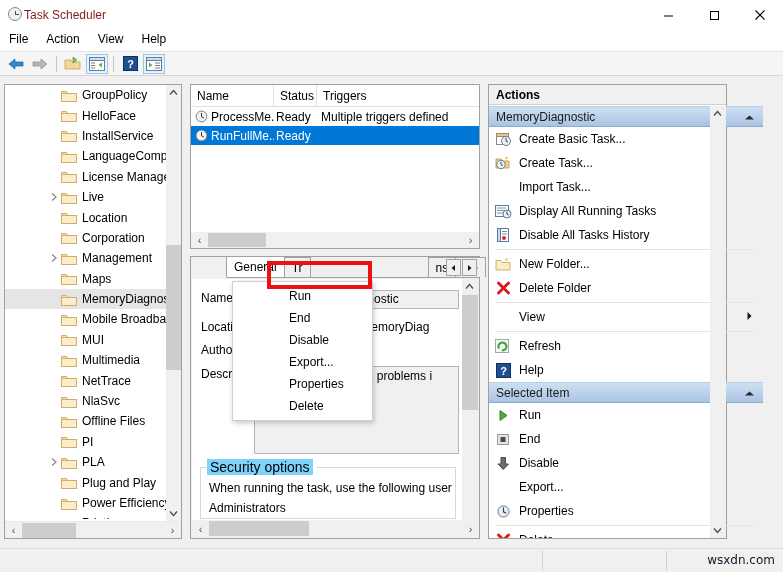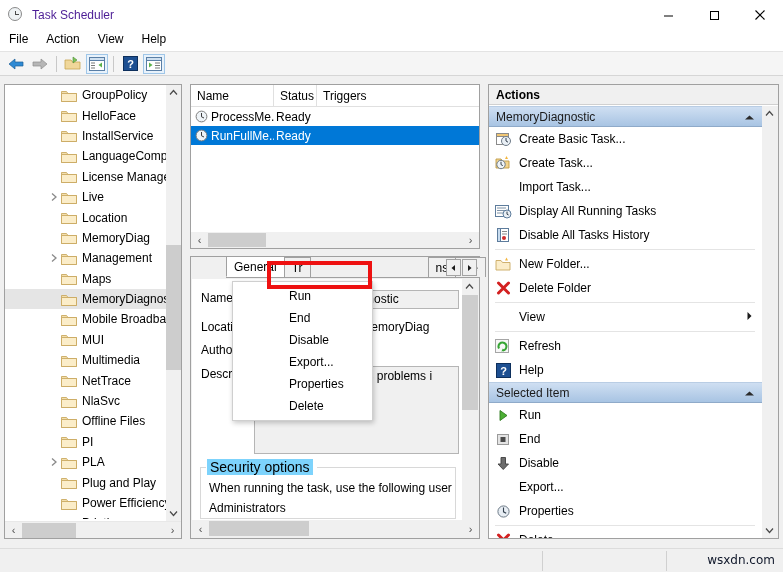--- a/index.html
+++ b/index.html
@@ -35,21 +35,21 @@
   }
   .clock-ico::before {
     content: ""; position: absolute; left: 50%; top: 2.5px;
     width: 1.2px; height: 4.5px; background: #4a4a4a;
   }
   .clock-ico::after {
     content: ""; position: absolute; left: 50%; top: 6px;
     width: 4px; height: 1.2px; background: #4a4a4a;
   }
   #title-text {
-    margin-left: 8px; font-size: 12px; color: #4c1d95;
+    margin-left: 0; font-size: 12px; color: #7f1d1d;
   }
   #wincontrols {
     position: absolute; right: 0; top: 0; height: 30px;
     display: flex;
   }
   .wc {
     width: 46px; height: 30px;
     display: flex; align-items: center; justify-content: center;
     font-size: 12px; color: #000;
   }
@@ -255,21 +255,21 @@
     position: absolute; left: 1px; bottom: 1px; width: 287px; height: 17px;
     background: #f0f0f0;
   }
   #detail-hthumb {
     position: absolute; left: 17px; top: 1px; width: 100px; height: 15px;
     background: #cdcdcd;
   }
 
   
   #actionspane {
-    position: absolute; left: 488px; top: 8px; width: 291px; height: 455px;
+    position: absolute; left: 488px; top: 8px; width: 239px; height: 455px;
     background: #ffffff; border: 1px solid #a0a0a0;
   }
   #actions-title {
     height: 20px; background: #f0f0f0;
     display: flex; align-items: center; padding-left: 7px;
     font-size: 12px; font-weight: bold;
     border-bottom: 1px solid #d0d0d0;
   }
   #actions-scroll {
     position: absolute; left: 0; top: 21px; width: 274px; height: 432px;
@@ -484,21 +484,21 @@
                 <path d="M0.5,2.5 L5.5,2.5 L7,4.5 L15.5,4.5 L15.5,12.5 L0.5,12.5 Z" fill="#f3dfae" stroke="#c9a961" stroke-width="0.9"></path>
                 <path d="M0.5,4.5 L15.5,4.5 L15.5,12.5 L0.5,12.5 Z" fill="#fbedc9" stroke="#c9a961" stroke-width="0.9"></path>
               </svg></span>
             <span class="tlabel">Location</span>
           </div>
           <div class="tree-row">
             <span class="folder"><svg width="16" height="13" viewBox="0 0 16 13">
                 <path d="M0.5,2.5 L5.5,2.5 L7,4.5 L15.5,4.5 L15.5,12.5 L0.5,12.5 Z" fill="#f3dfae" stroke="#c9a961" stroke-width="0.9"></path>
                 <path d="M0.5,4.5 L15.5,4.5 L15.5,12.5 L0.5,12.5 Z" fill="#fbedc9" stroke="#c9a961" stroke-width="0.9"></path>
               </svg></span>
-            <span class="tlabel">MemoryDiag</span>
+            <span class="tlabel">Corporation</span>
           </div>
           <div class="tree-row">
             <span class="tw">
               <svg width="8" height="10" viewBox="0 0 8 10">
                 <path d="M2,1.5 L6,5 L2,8.5" fill="none" stroke="#8a8a8a" stroke-width="1.3"></path>
               </svg>
             </span>
             <span class="folder"><svg width="16" height="13" viewBox="0 0 16 13">
                 <path d="M0.5,2.5 L5.5,2.5 L7,4.5 L15.5,4.5 L15.5,12.5 L0.5,12.5 Z" fill="#f3dfae" stroke="#c9a961" stroke-width="0.9"></path>
                 <path d="M0.5,4.5 L15.5,4.5 L15.5,12.5 L0.5,12.5 Z" fill="#fbedc9" stroke="#c9a961" stroke-width="0.9"></path>
@@ -635,20 +635,21 @@
         <div id="lv-rows">
             <div class="lv-row">
               <div class="lv-c-name">
                 <span class="task-ico"><svg width="13" height="13" viewBox="0 0 13 13">
                     <circle cx="6.5" cy="6.5" r="5.4" fill="#eef3f7" stroke="#7d7d7d" stroke-width="1"></circle>
                     <path d="M6.5,3 L6.5,6.8 L9,8" fill="none" stroke="#3a3a3a" stroke-width="1"></path>
                   </svg></span>
                 <span>ProcessMe...</span>
               </div>
               <div class="lv-c-status">Ready</div>
+              <div class="lv-c-trig">Multiple triggers defined</div>
             </div>
             <div class="lv-row sel">
               <div class="lv-c-name">
                 <span class="task-ico"><svg width="13" height="13" viewBox="0 0 13 13">
                     <circle cx="6.5" cy="6.5" r="5.4" fill="#eef3f7" stroke="#7d7d7d" stroke-width="1"></circle>
                     <path d="M6.5,3 L6.5,6.8 L9,8" fill="none" stroke="#3a3a3a" stroke-width="1"></path>
                   </svg></span>
                 <span>RunFullMe...</span>
               </div>
               <div class="lv-c-status">Ready</div>

